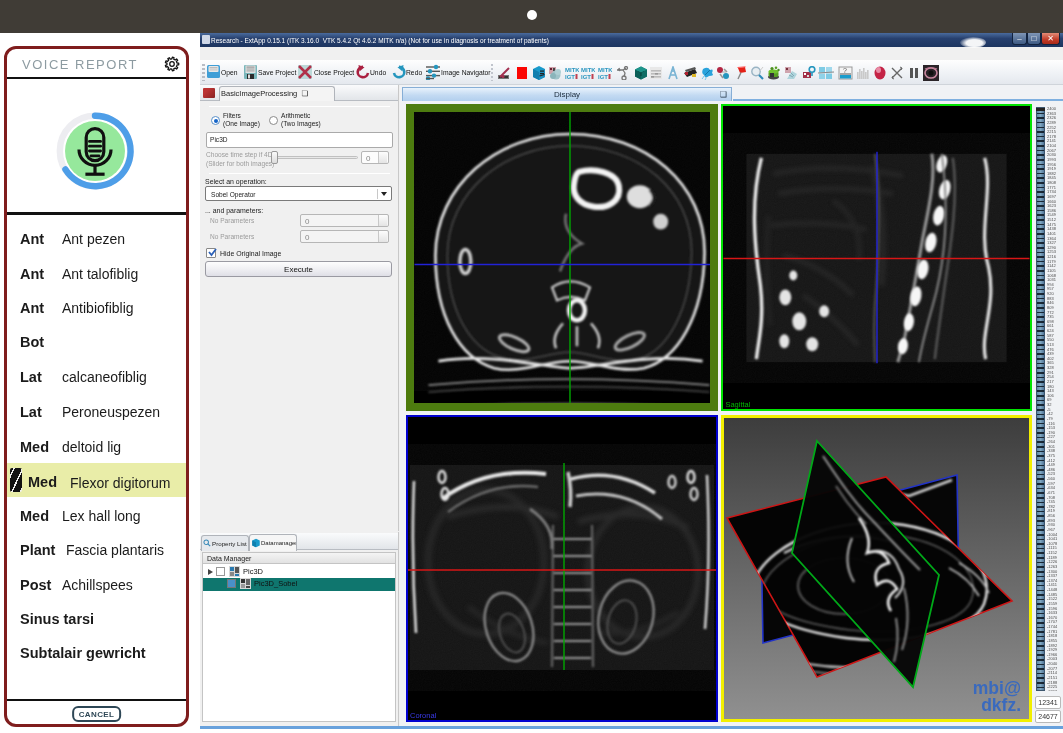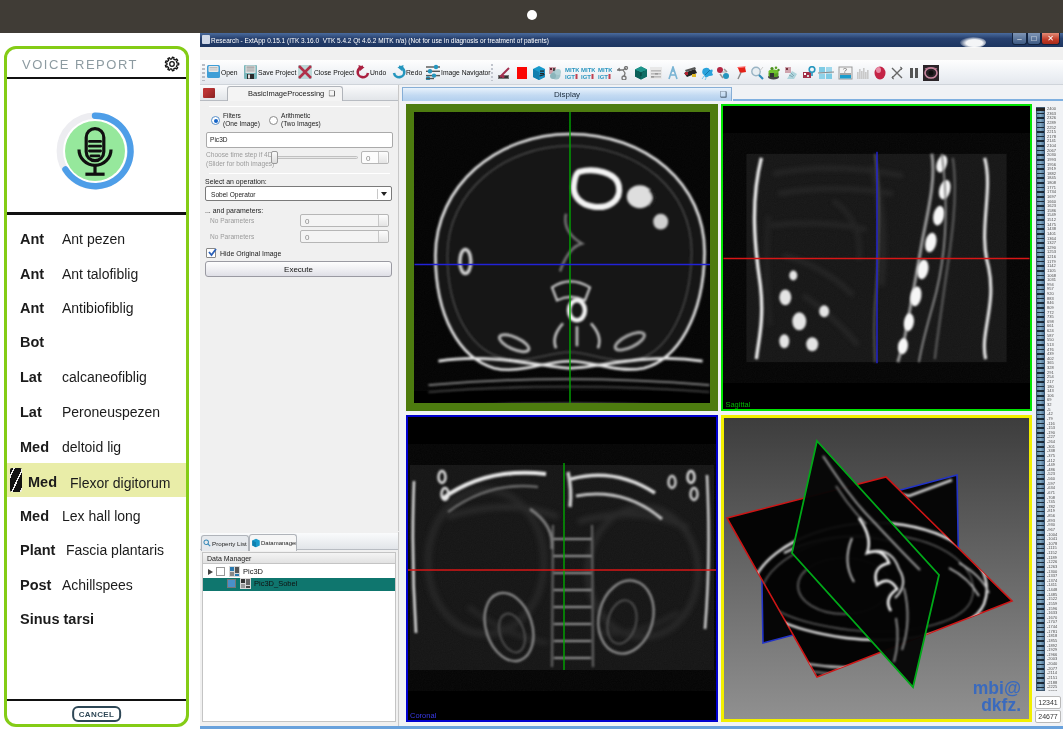--- a/index.html
+++ b/index.html
@@ -3,21 +3,21 @@
 <meta charset="utf-8">
 <style>
 html,body{margin:0;padding:0;width:1063px;height:733px;background:#fff;overflow:hidden;
  font-family:"Liberation Sans",sans-serif;}
 *{box-sizing:border-box;}
 #topbar{position:absolute;left:0;top:0;width:1063px;height:33px;background:#403c36;}
 #topdot{position:absolute;left:527px;top:10px;width:10px;height:10px;border-radius:50%;background:#fff;}
 
 
 #vp{position:absolute;left:4px;top:46px;width:185px;height:681px;background:#fff;
- border:3px solid #84cc16;border-radius:12px;}
+ border:3px solid #7f1d1d;border-radius:12px;}
 #vphead{position:absolute;left:0;top:0;width:100%;height:30px;border-bottom:2px solid #111;}
 #vptitle{position:absolute;left:15px;top:8px;font-size:13px;letter-spacing:1.5px;color:#8d9ba1;}
 #vpgear{position:absolute;right:6px;top:7px;width:16px;height:16px;}
 #micsep{position:absolute;left:0;top:163px;width:100%;height:3px;background:#111;}
 #miccirc{position:absolute;left:48px;top:62px;width:80px;height:80px;}
 .row{position:absolute;left:0;width:100%;height:24px;}
 .lab{position:absolute;left:13px;font-weight:bold;font-size:14.5px;color:#1b1b1b;}
 .des{position:absolute;left:55px;font-size:14px;color:#1b1b1b;}
 #hlrow{position:absolute;left:0px;top:414px;width:179px;height:34px;background:#e9eda8;}
 #hlicon{position:absolute;left:3px;top:5px;width:12px;height:24px;border-radius:2px;background:
@@ -166,20 +166,23 @@
     <div class="row" style="top:493px">
       <span class="lab">Plant</span>
       <span class="des" style="left:59px">Fascia plantaris</span>
     </div>
     <div class="row" style="top:528px">
       <span class="lab">Post</span>
       <span class="des">Achillspees</span>
     </div>
     <div class="row" style="top:562px">
       <span class="lab">Sinus tarsi</span>
+    </div>
+    <div class="row" style="top:596px">
+      <span class="lab">Subtalair gewricht</span>
     </div>
   <div id="vpcancelband">
       <span id="cancelbtn">CANCEL</span>
     </div>
 </div>
 
 <div id="app">
   <div id="titlebar">
     <div id="titleicon"></div>
     <span id="titletxt">Research - ExtApp 0.15.1 (ITK 3.16.0&nbsp; VTK 5.4.2 Qt 4.6.2 MITK n/a) (Not for use in diagnosis or treatment of patients)</span>
@@ -407,21 +410,21 @@
         <rect x="0" y="0" width="16" height="16" fill="#2a2428"></rect>
         <ellipse cx="8" cy="8" rx="6" ry="5" fill="none" stroke="#c888a0" stroke-width="1.6"></ellipse>
         <circle cx="8" cy="8" r="2.5" fill="#111"></circle>
         <path d="M2 4 Q8 1 14 4" stroke="#b87890" stroke-width="1.2" fill="none"></path>
       </svg>
   </div>
 
   <div id="dock1">
     <div class="tabbar">
       <div style="position:absolute;left:3px;top:3px;width:12px;height:10px;background:linear-gradient(135deg,#b33 30%,#822);border-radius:1px"></div>
-      <div class="tab" style="left:27px;top:1px;width:116px;height:15px;padding:2px 20px;">BasicImageProcessing&nbsp;&nbsp;❏</div>
+      <div class="tab" style="left:19px;top:1px;width:116px;height:15px;padding:2px 1px;">BasicImageProcessing&nbsp;&nbsp;❏</div>
     </div>
     <div id="d1content">
       <div class="hr" style="left:9px;top:5px;width:181px"></div>
       <div class="radio" style="left:11px;top:15px;border-color:#5a90c8"></div>
       <div style="position:absolute;left:13.5px;top:17.5px;width:4px;height:4px;border-radius:50%;background:#1464c8"></div>
       <span class="t" style="left:23px;top:11px">Filters</span>
       <span class="t" style="left:23px;top:19px">(One Image)</span>
       <div class="radio" style="left:69px;top:15px"></div>
       <span class="t" style="left:81px;top:11px">Arithmetic</span>
       <span class="t" style="left:81px;top:19px">(Two Images)</span>

